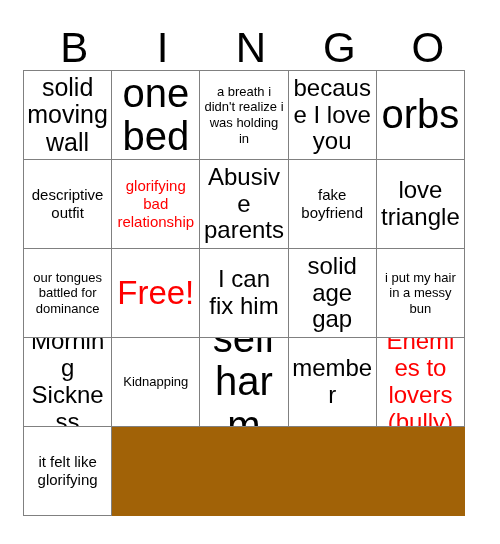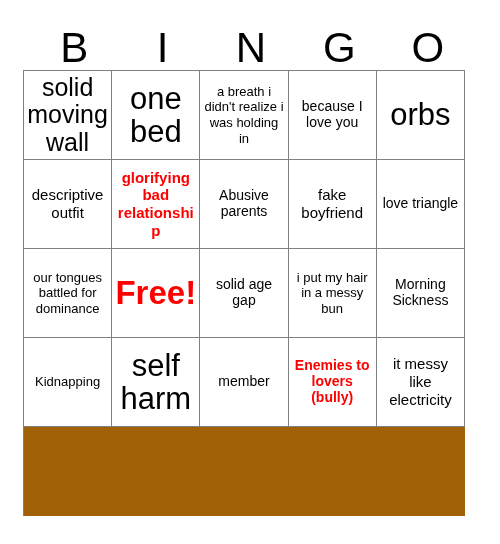--- a/index.html
+++ b/index.html
@@ -69,26 +69,26 @@
     background: #ffffff;
   }
   .cell-text {
     display: block;
     width: 100%;
     line-height: 1.1;
     word-wrap: break-word;
     hyphens: none;
   }
   
-  .size-xl .cell-text { font-size: 31px; line-height: 1.08; }
+  .size-xl .cell-text { font-size: 40px; line-height: 1.08; }
   .size-lg .cell-text { font-size: 25px; line-height: 1.1; }
-  .size-md .cell-text { font-size: 14px; line-height: 1.12; }
+  .size-md .cell-text { font-size: 24px; line-height: 1.12; }
   .size-sm .cell-text { font-size: 15px; line-height: 1.18; }
   .size-xs .cell-text { font-size: 13px; line-height: 1.2; }
-  .color-red .cell-text { color: #ff0000; font-weight: bold; }
+  .color-red .cell-text { color: #ff0000; }
   .color-black .cell-text { color: #000000; }
   .free-cell .cell-text { font-size: 33px; color: #ff0000; }
 </style>
 </head>
 <body>
 
 <div id="bingo-card">
 
   <div id="bingo-header">
     <div class="header-letter">B</div>
@@ -132,20 +132,23 @@
     <div class="bingo-cell size-md color-black">
         <span class="cell-text">love triangle</span>
       </div>
     <div class="bingo-cell size-xs color-black">
         <span class="cell-text">our tongues battled for dominance</span>
       </div>
     <div class="bingo-cell free-cell size-xl color-red">
         <span class="cell-text">Free!</span>
       </div>
     <div class="bingo-cell size-md color-black">
+        <span class="cell-text">I can fix him</span>
+      </div>
+    <div class="bingo-cell size-md color-black">
         <span class="cell-text">solid age gap</span>
       </div>
 
     <div class="bingo-cell size-xs color-black">
         <span class="cell-text">i put my hair in a messy bun</span>
       </div>
     <div class="bingo-cell size-md color-black">
         <span class="cell-text">Morning Sickness</span>
       </div>
     <div class="bingo-cell size-xs color-black">
@@ -155,17 +158,17 @@
         <span class="cell-text">self harm</span>
       </div>
 
     <div class="bingo-cell size-md color-black">
         <span class="cell-text">member</span>
       </div>
     <div class="bingo-cell size-md color-red">
         <span class="cell-text">Enemies to lovers (bully)</span>
       </div>
     <div class="bingo-cell size-sm color-black">
-        <span class="cell-text">it messy like electricity</span>
+        <span class="cell-text">it felt like glorifying</span>
       </div>
 
   </div>
 </div>
 
 </body></html>

